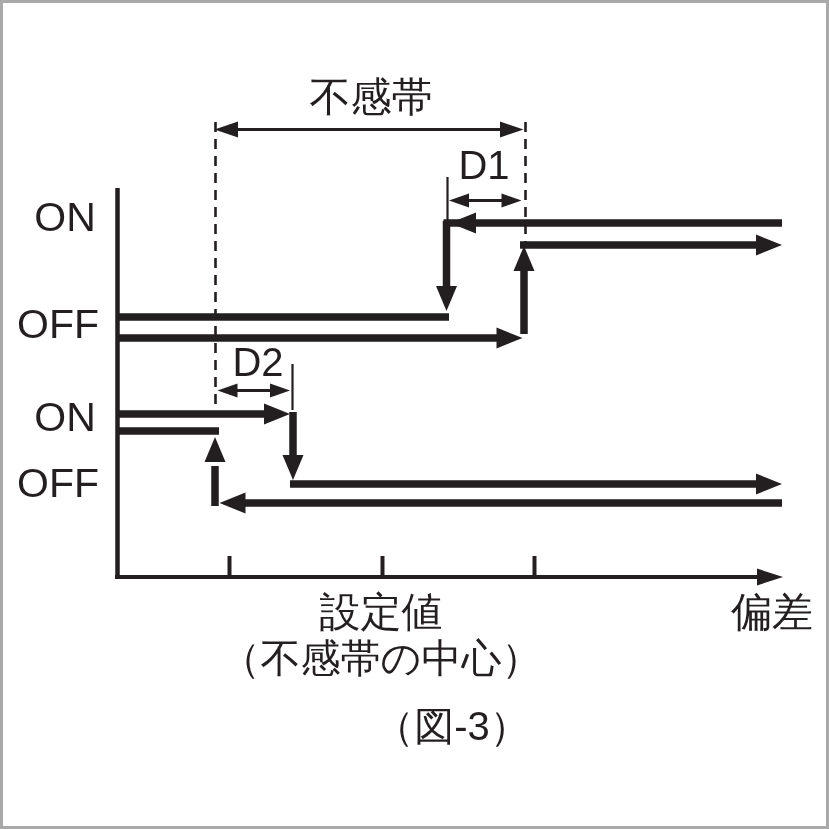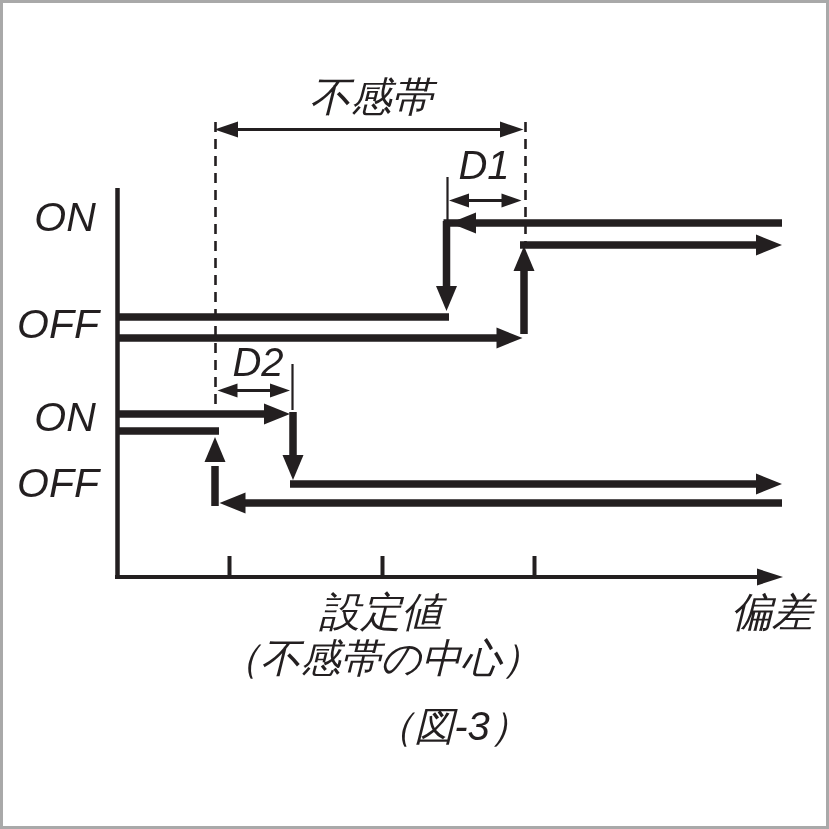--- a/index.html
+++ b/index.html
@@ -7,21 +7,20 @@
     padding: 0;
     background: #ffffff;
     font-family: "Liberation Sans", sans-serif;
   }
   .stage {
     position: relative;
     width: 829px;
     height: 829px;
     background: #ffffff;
     overflow: hidden;
-    font-style: italic;
   }
   svg text {
     font-family: "Liberation Sans", sans-serif;
     fill: #231f20;
   }
   .lbl { font-size: 41px; }
   .lbl-sm { font-size: 40px; }
 </style>
 </head>
 <body>

